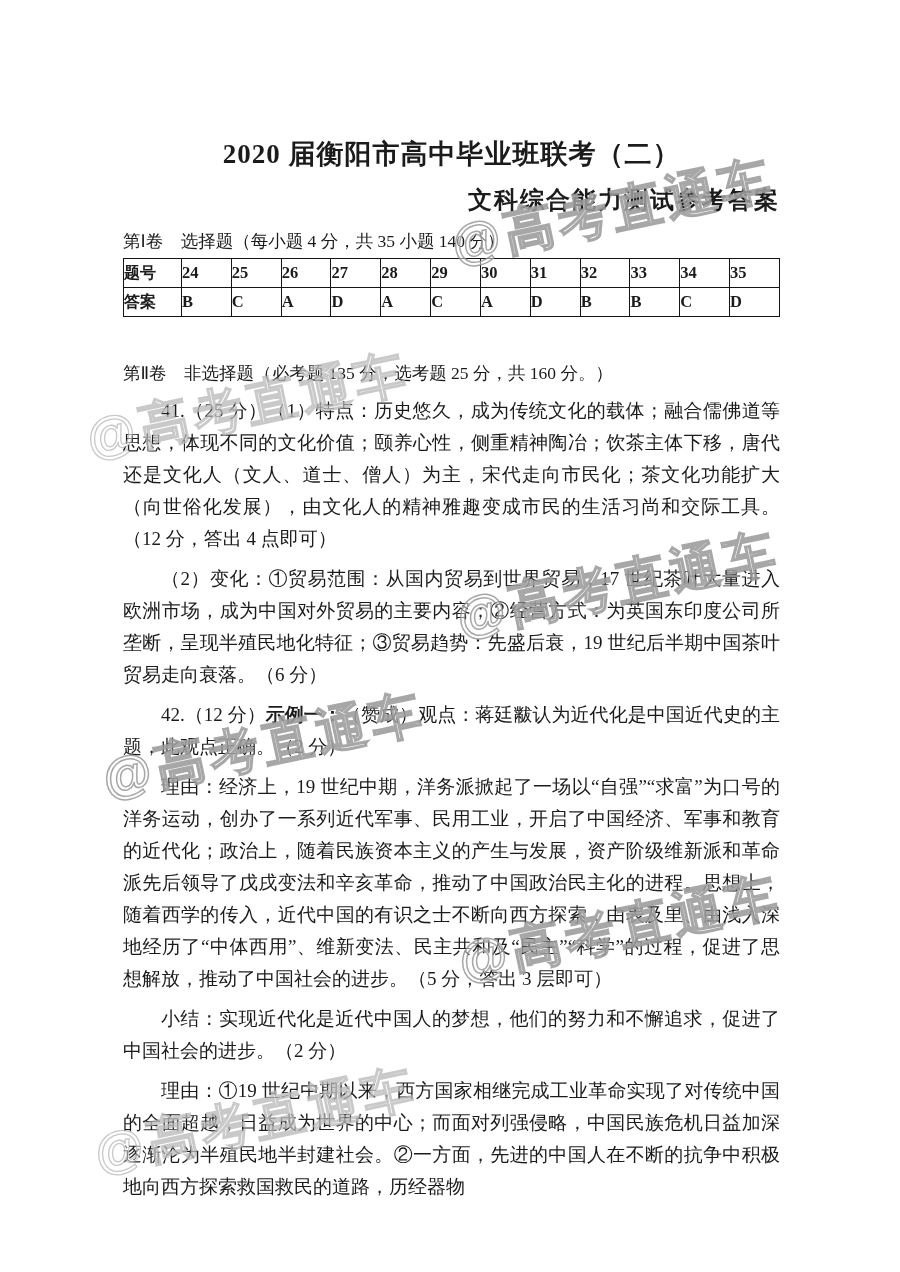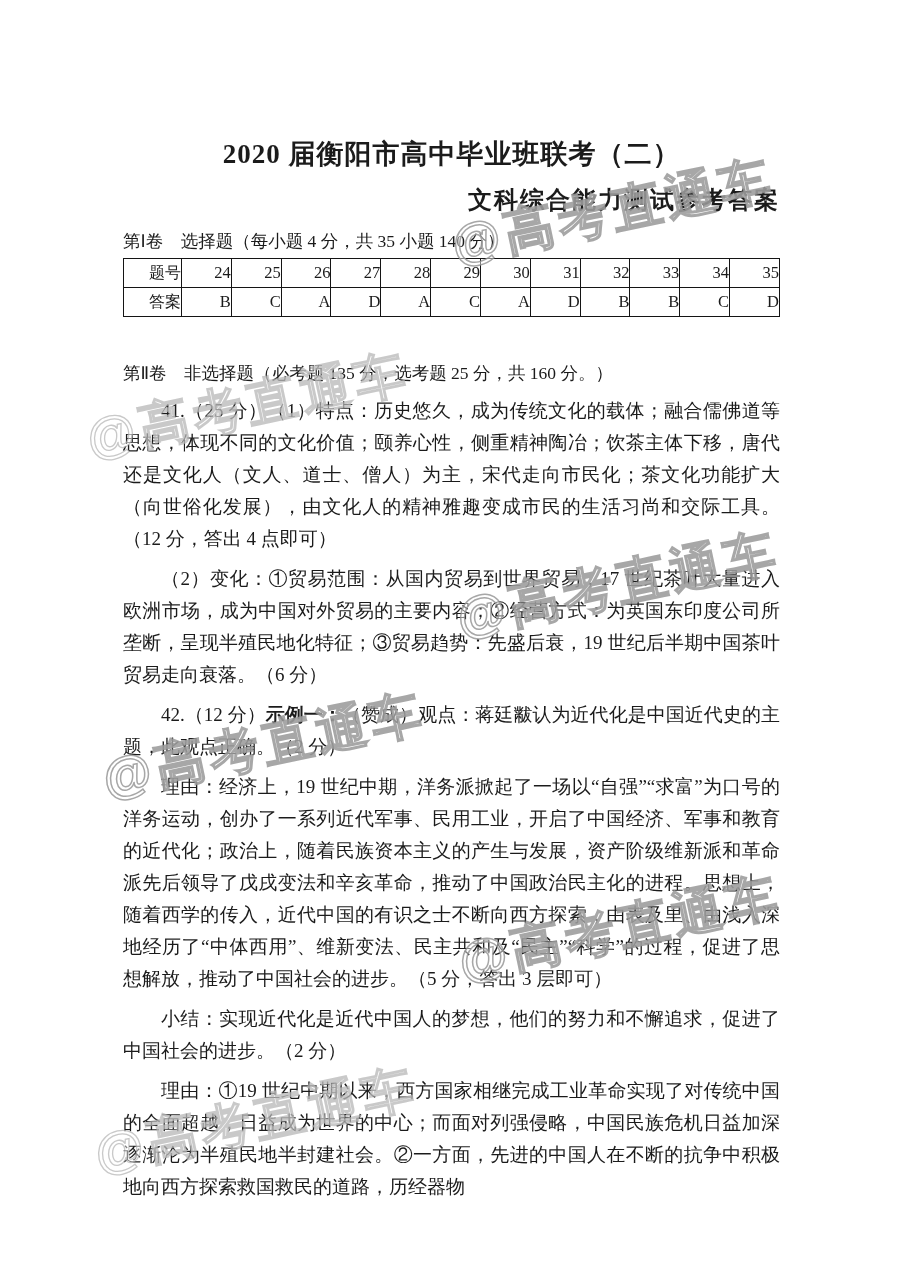--- a/index.html
+++ b/index.html
@@ -30,23 +30,24 @@
   .sec-heading { font-size: 17.5px; line-height: 24px; margin: 0; }
   .sec-heading .sec-title { font-weight: normal; }
   .sec-heading .sec-note { font-weight: normal; }
   .sec2 { margin-top: 44px; }
   table.answer-table {
     border-collapse: collapse; table-layout: fixed;
     width: 100%; margin-top: 5px;
   }
   table.answer-table td {
     border: 1.6px solid #141414;
-    text-align: right; vertical-align: middle;
+    text-align: left; vertical-align: middle;
     height: 28px; font-size: 16.5px; padding: 0;
     background: transparent;
+    font-weight: bold;
   }
   table.answer-table td.th { font-size: 16px; }
   .body-para {
     font-size: 19px; line-height: 32px;
     text-align: justify; text-indent: 2em;
     margin: 8px 0 0 0;
   }
   .body-para.first { margin-top: 10px; }
   .b { font-weight: bold; }
   .wm-layer { position: absolute; left: 0; top: 0; width: 900px; height: 1272px; pointer-events: none; z-index: 5; }

